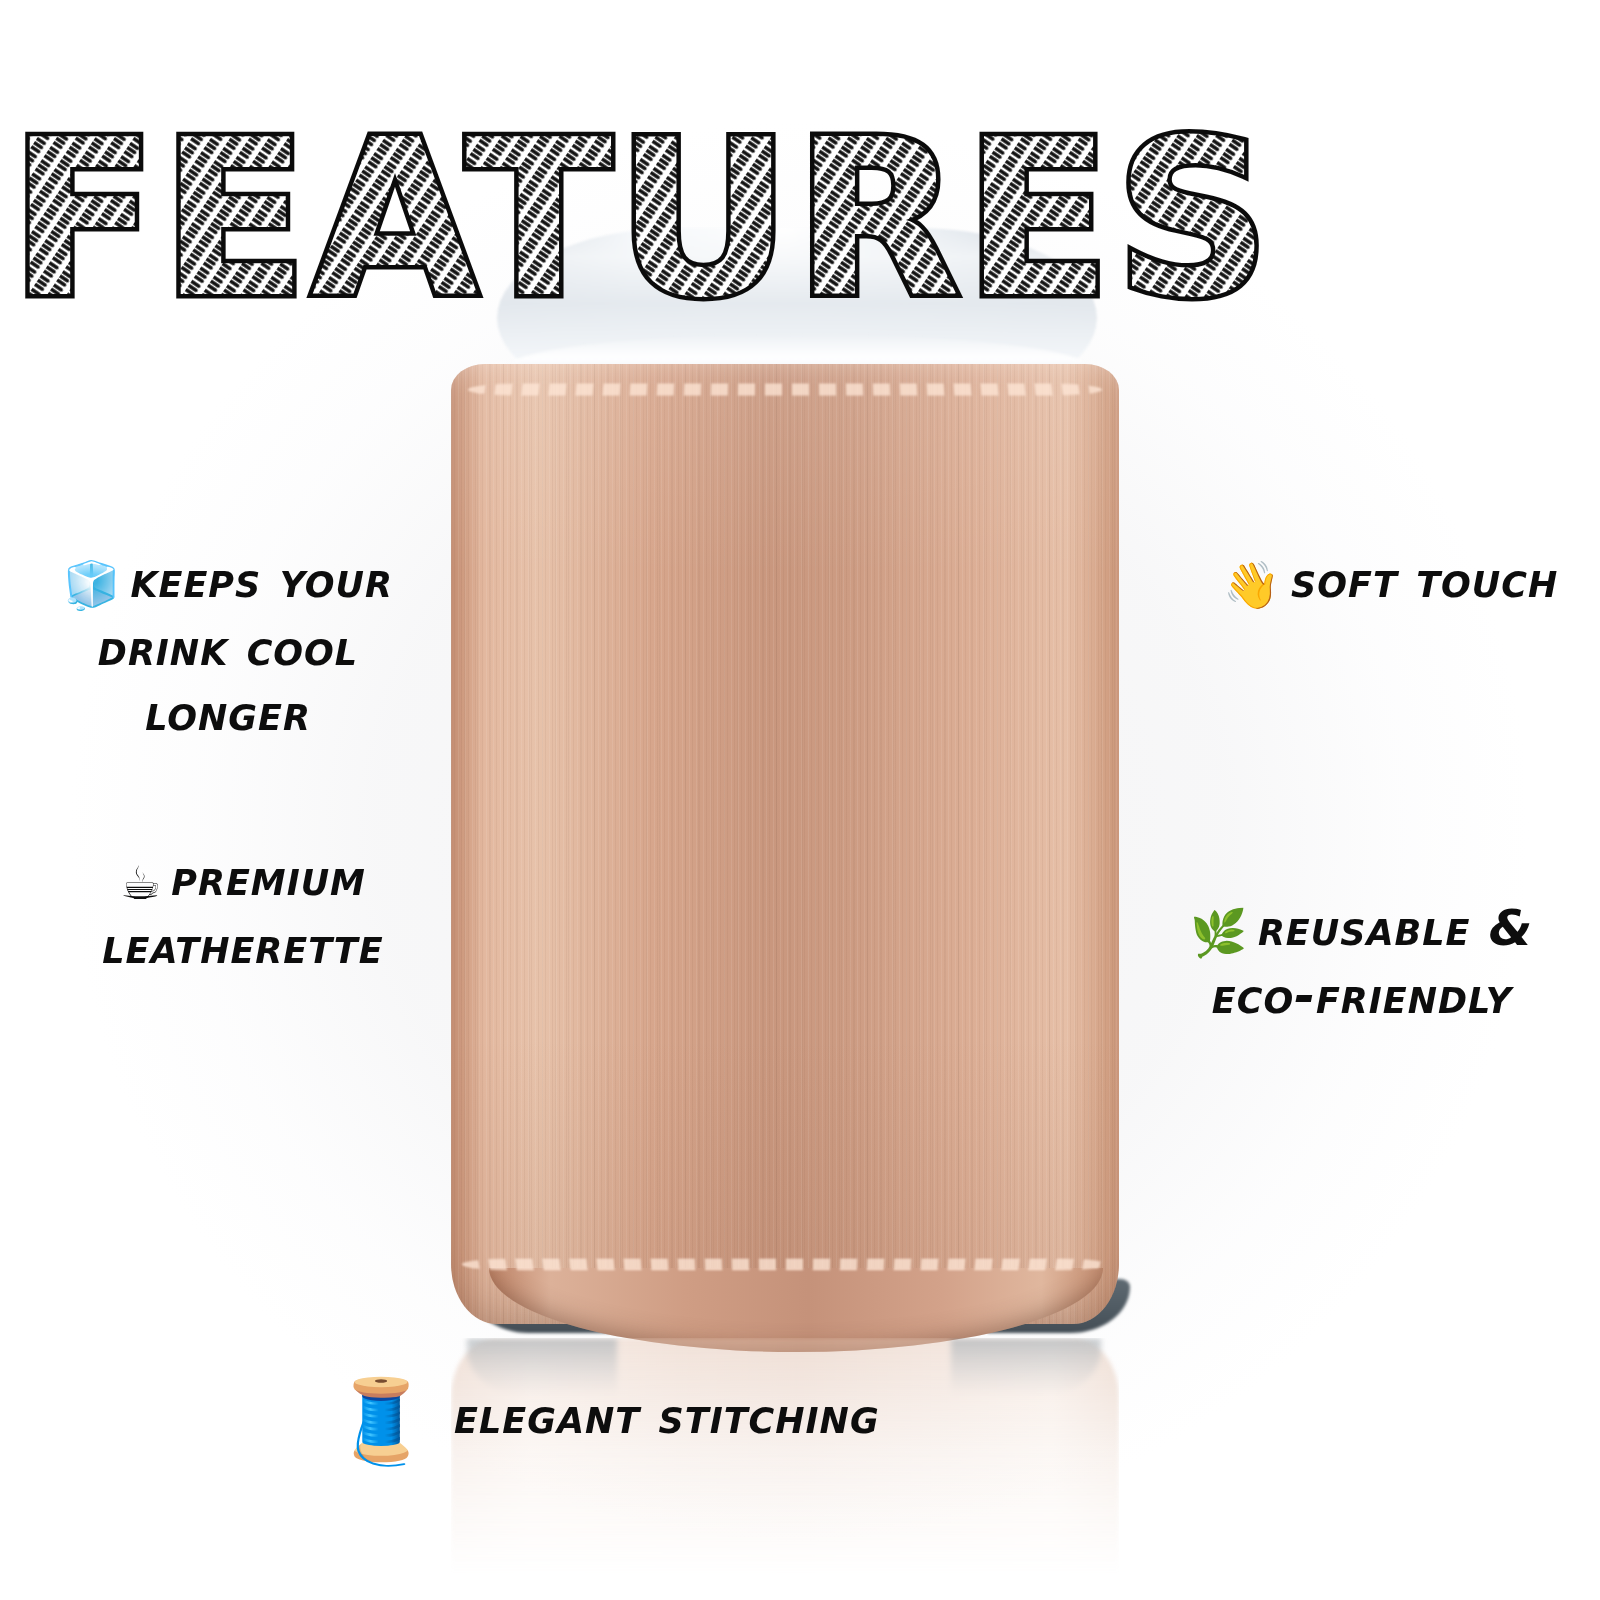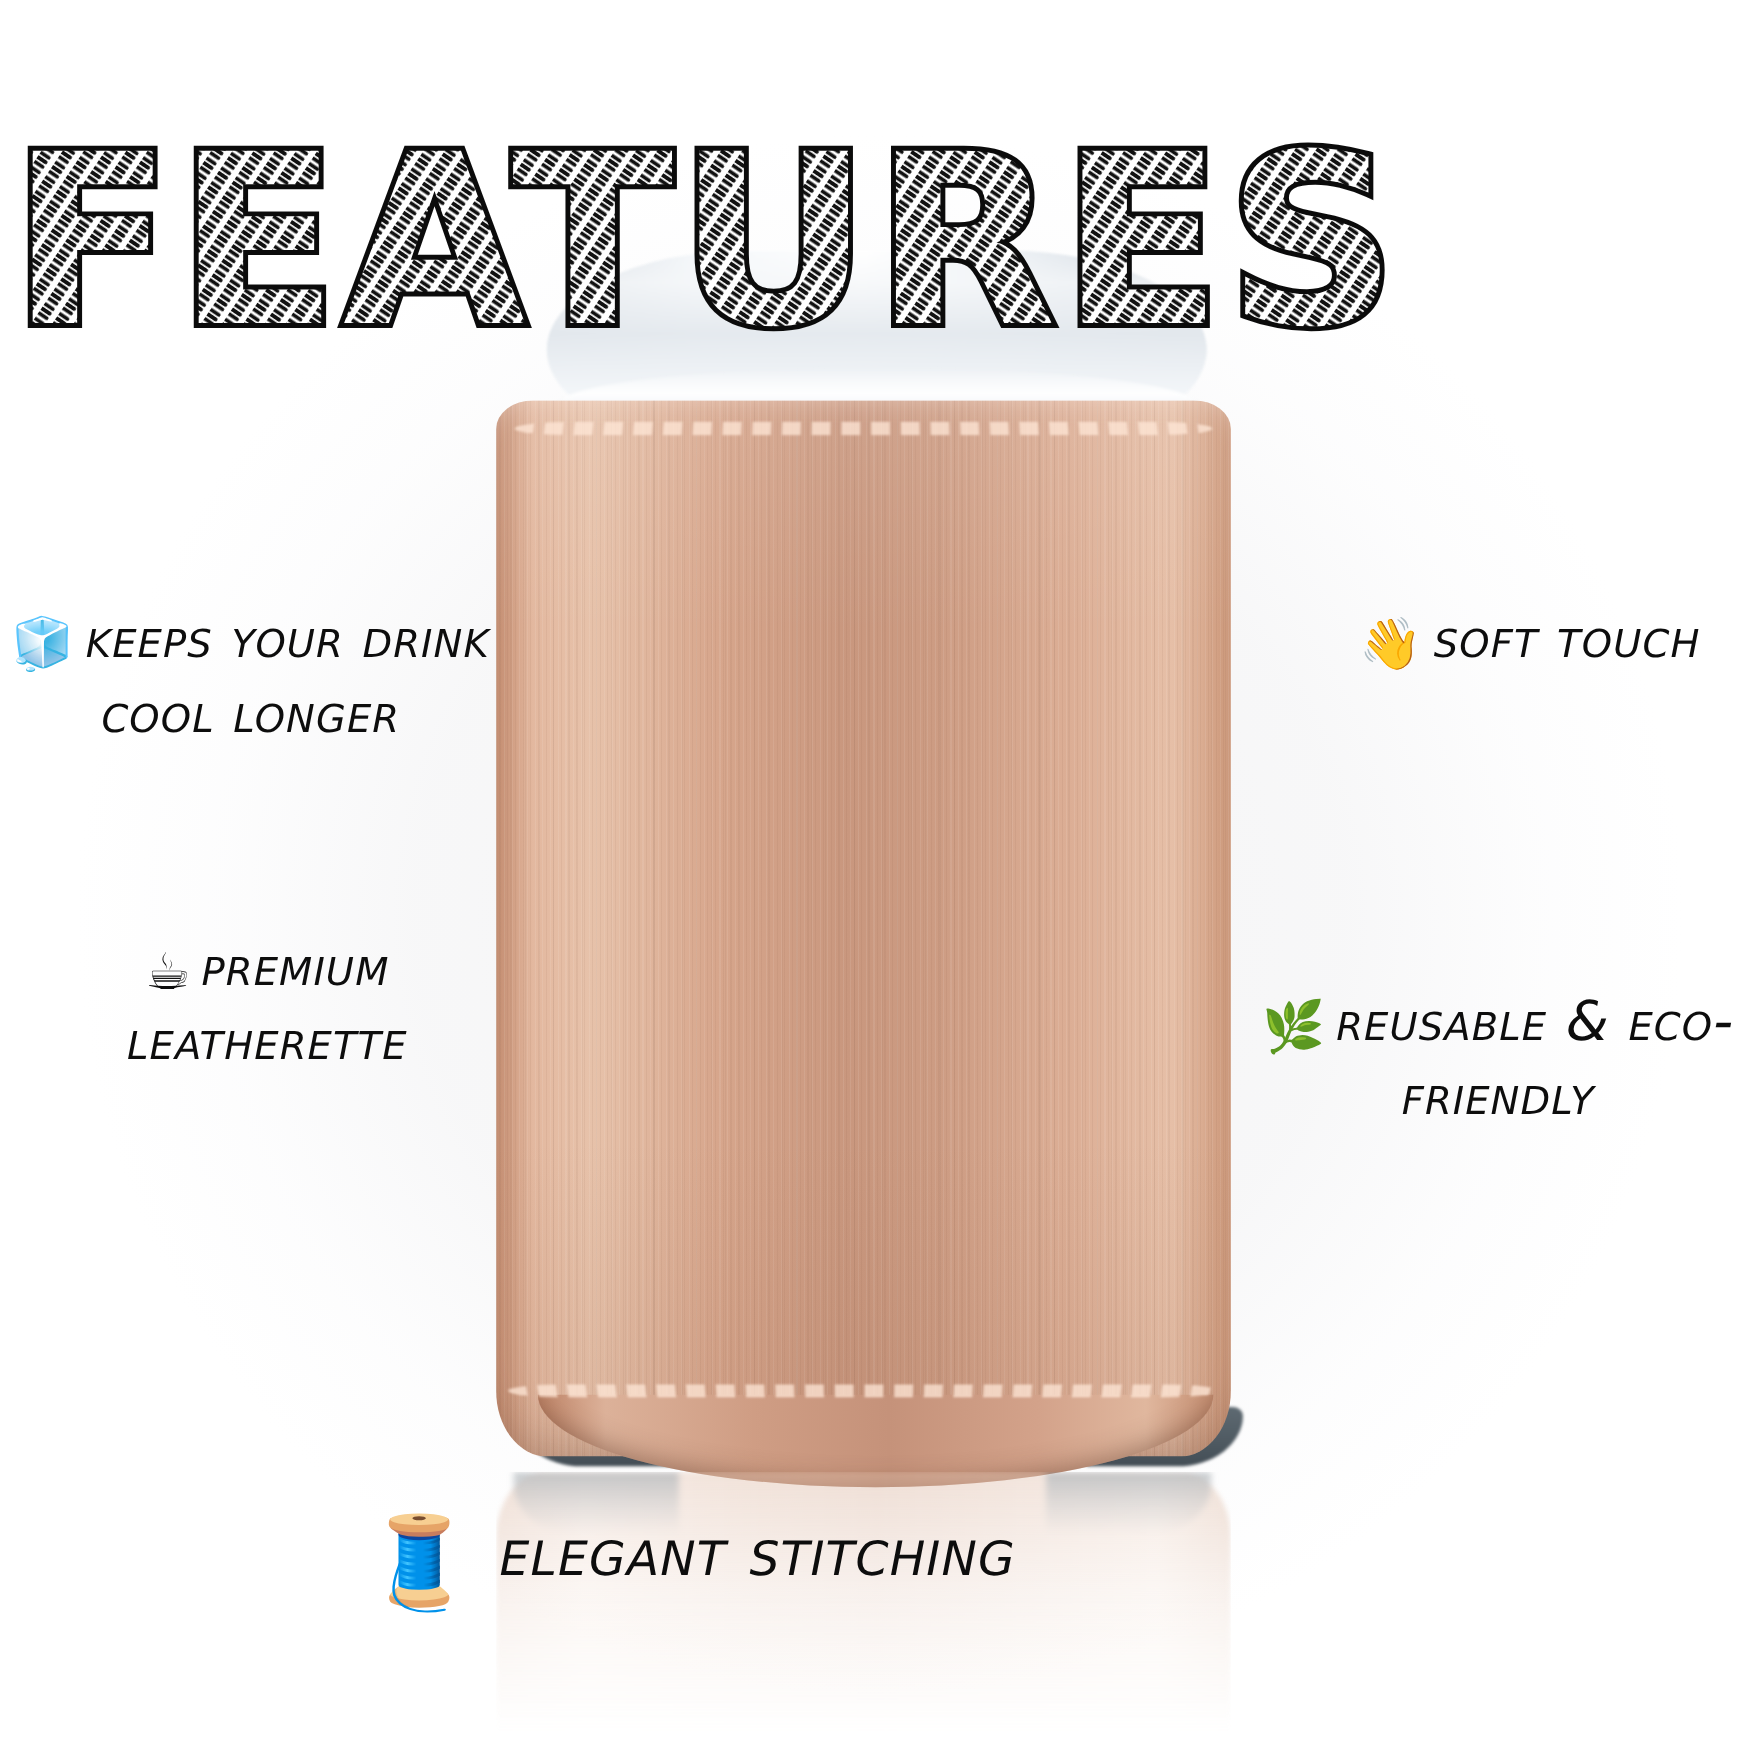--- a/index.html
+++ b/index.html
@@ -236,21 +236,21 @@
   }
   #title-svg { display: block; margin: 0 auto; }
 
   
   .feature {
     position: absolute;
     z-index: 7;
     text-align: center;
     color: #0d0d0d;
     font-family: "DejaVu Sans", sans-serif;
-    font-weight: 400;
+    font-weight: 700;
     font-style: italic;
     letter-spacing: 1px;
     line-height: 1.30;
     font-size: 50px;
     font-variant: small-caps;
     text-transform: lowercase;
     -webkit-font-smoothing: antialiased;
   }
   .feature .emoji {
     font-style: normal;
@@ -260,21 +260,21 @@
     vertical-align: -4px;
     margin-right: 10px;
   }
 
   #feature-cool      { left: 8px;   top: 548px;  width: 440px; }
   #feature-soft      { left: 1176px;top: 548px;  width: 430px; text-align: center; }
   #feature-leather   { left: 28px;  top: 846px;  width: 430px; }
   #feature-eco       { left: 1136px;top: 896px;  width: 452px; }
   #feature-stitching { left: 330px; top: 1368px; width: 940px; text-align: left; }
   #feature-stitching .emoji { font-size: 82px; vertical-align: -16px; margin-right: 22px; }
-  #feature-stitching .ftext { font-size: 62px; }
+  #feature-stitching .ftext { font-size: 50px; }
 </style>
 </head>
 <body>
 
 <div id="bg-vignette"></div>
 
 <div id="product">
   <div id="can-top"></div>
   <div id="can-top-rim"></div>
 

